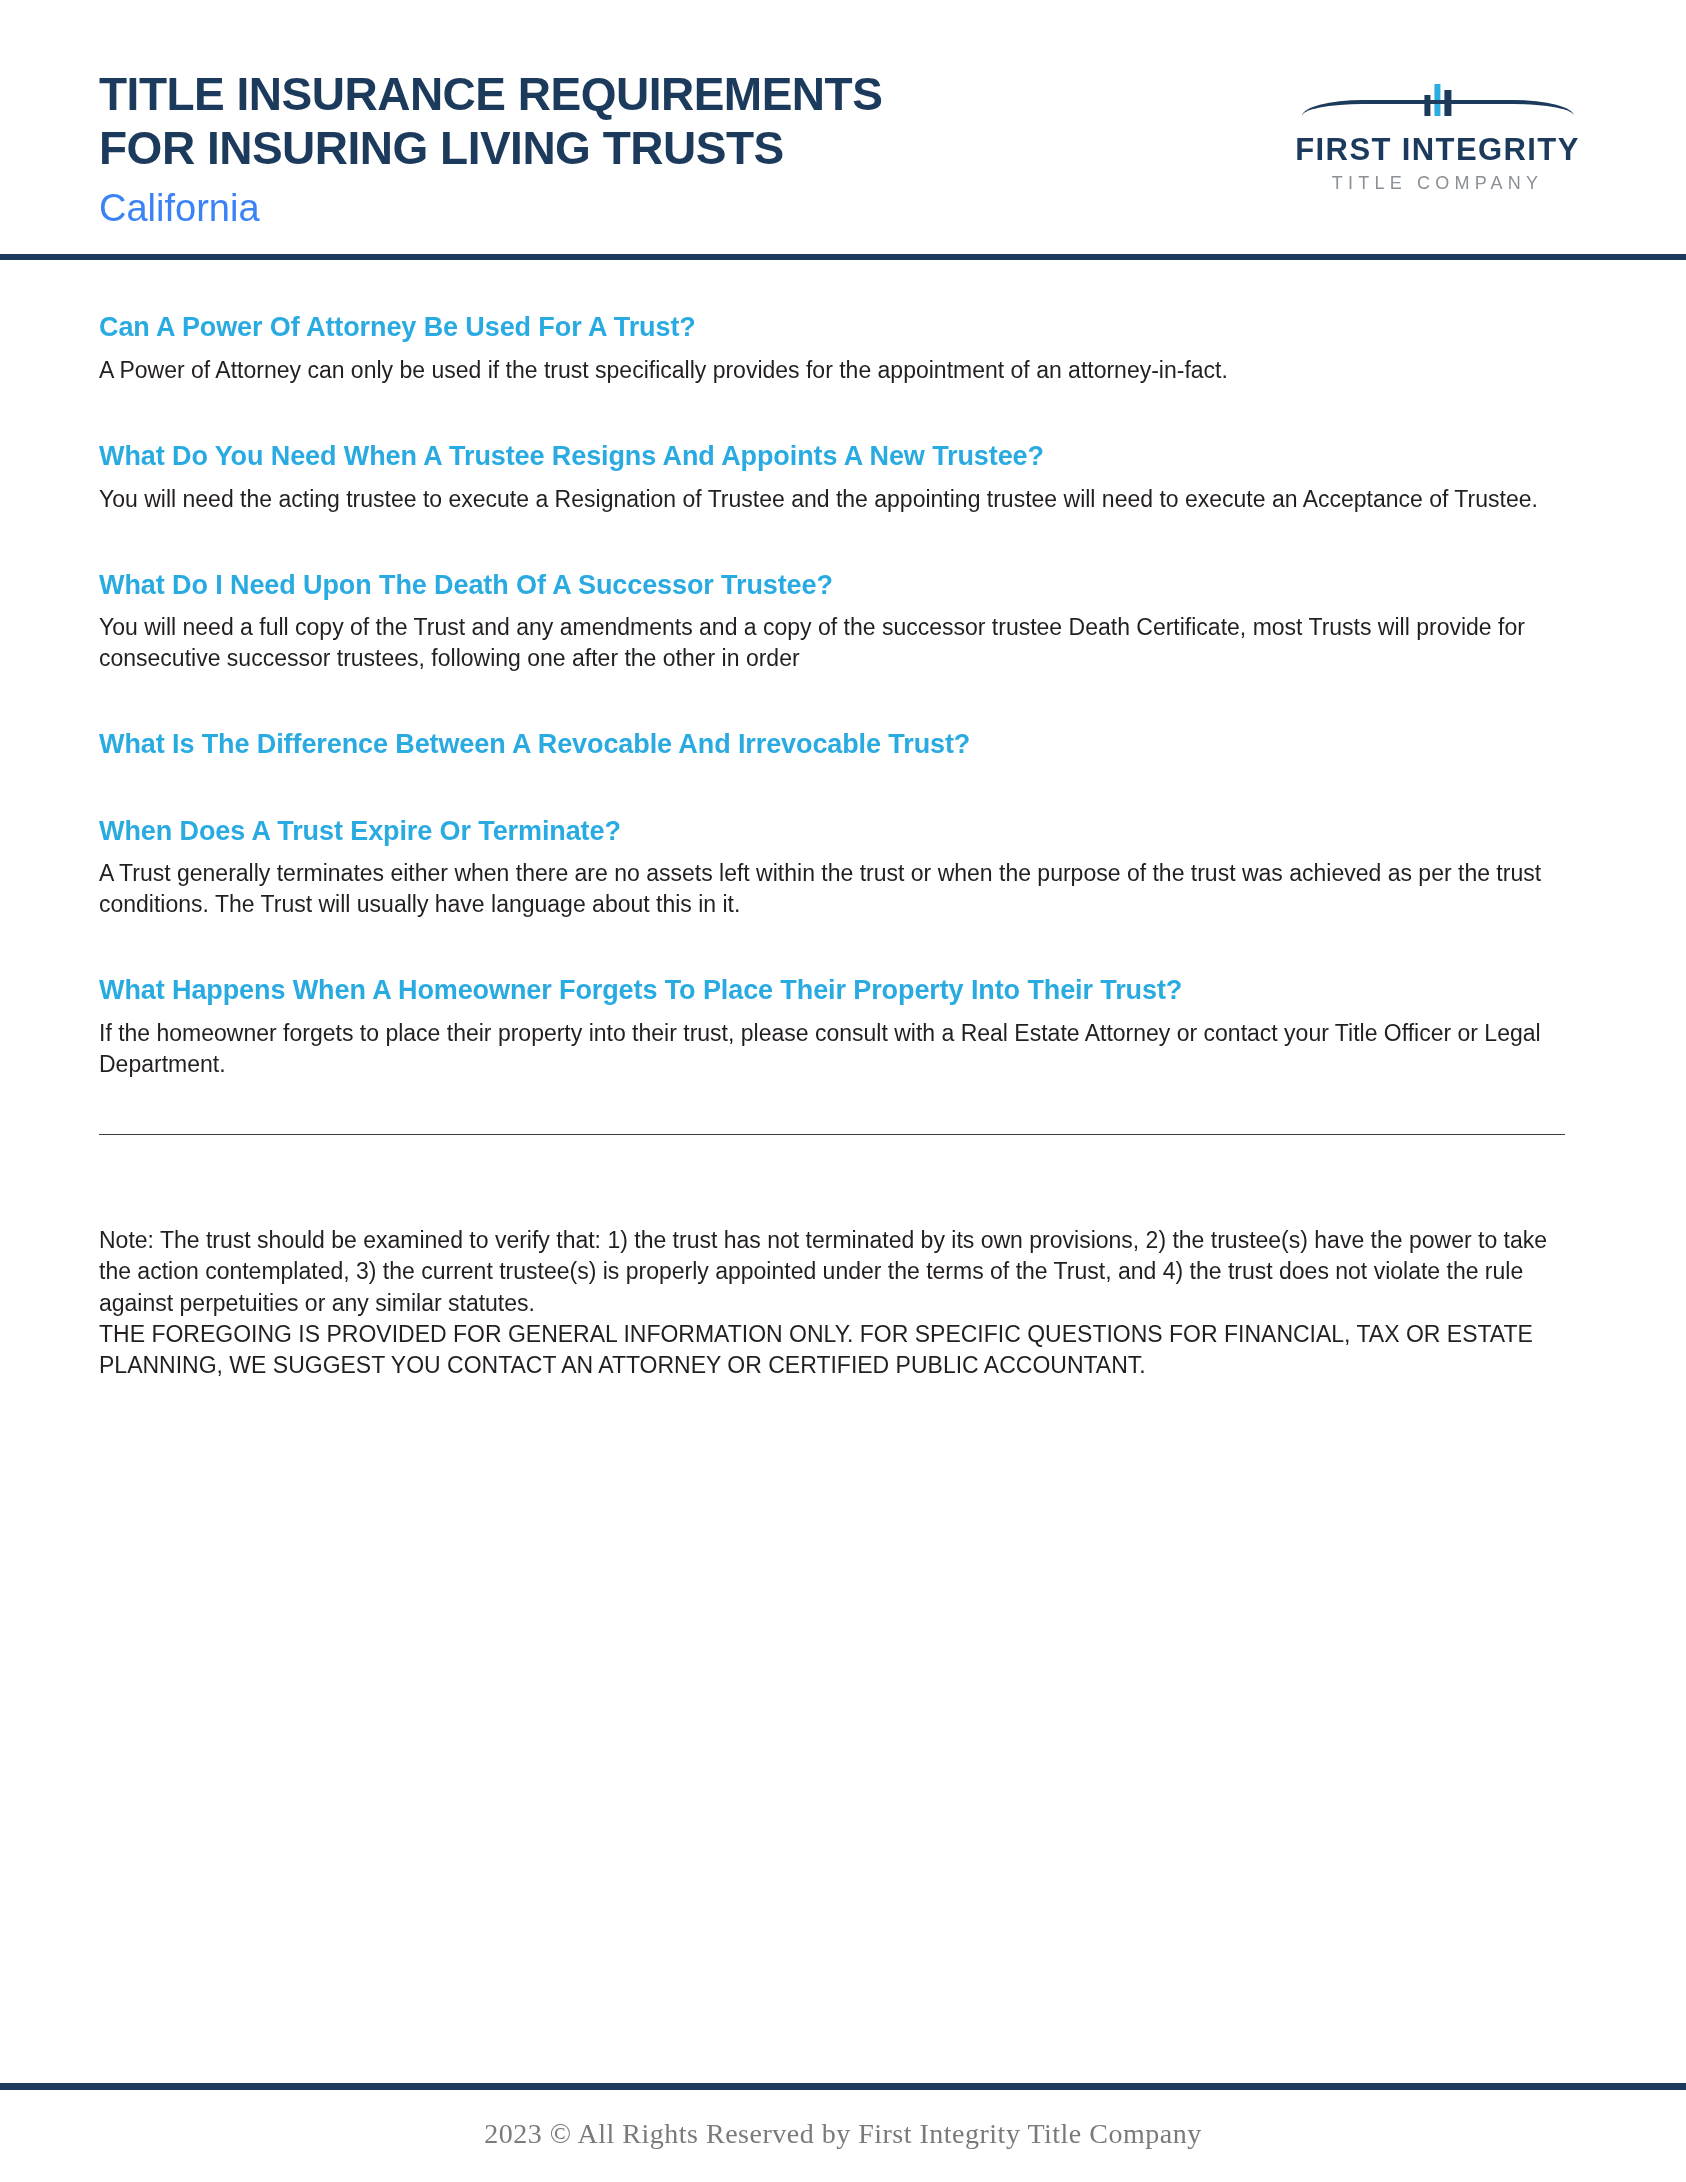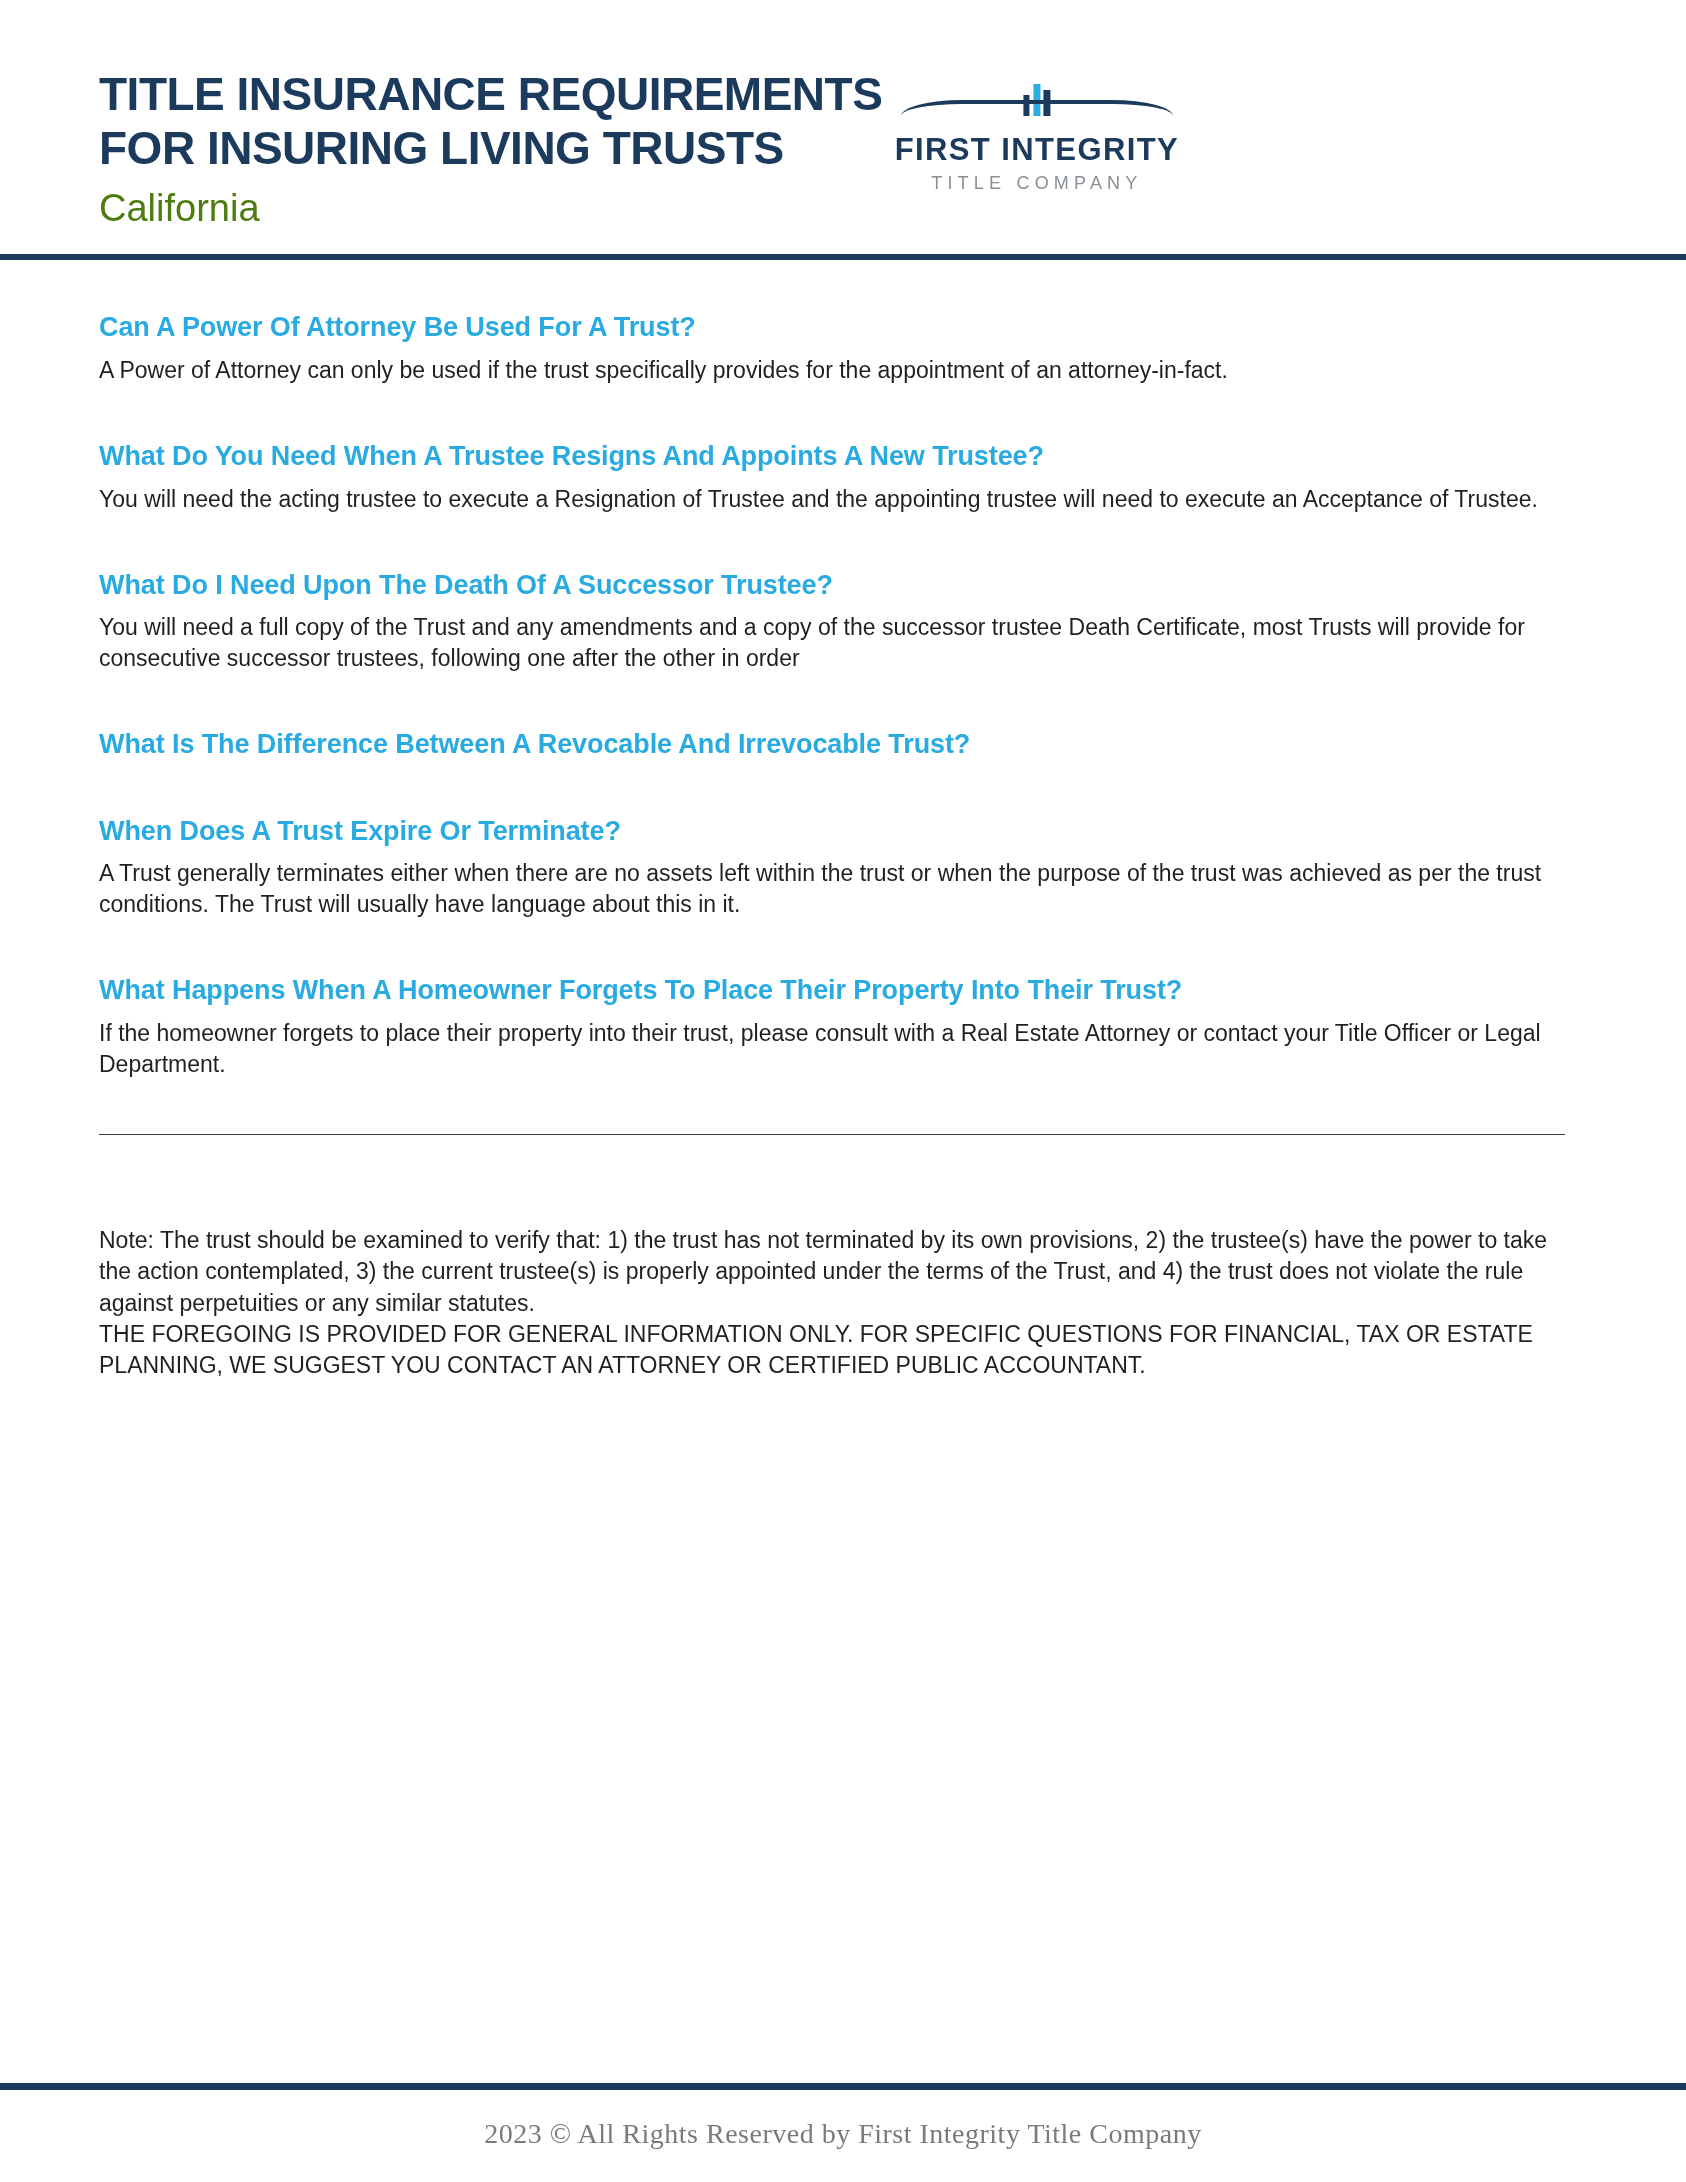--- a/index.html
+++ b/index.html
@@ -21,38 +21,39 @@
     background: #ffffff;
     position: relative;
     display: flex;
     flex-direction: column;
   }
 
   
   .header {
     padding: 67px 94px 24px 99px;
     display: flex;
+    justify-content: space-between;
     align-items: flex-start;
   }
   .header-titles {
     max-width: 1077px;
   }
   .doc-title {
     font-family: "Liberation Sans", sans-serif;
     font-weight: bold;
     font-size: 46px;
     line-height: 1.18;
     letter-spacing: -0.5px;
     color: #1b3a5c;
     text-transform: uppercase;
     margin: 0;
   }
   .doc-subtitle {
     font-size: 38px;
-    color: #4d7c0f;
+    color: #3b82f6;
     margin-top: 11.2px;
     font-weight: normal;
     letter-spacing: 0px;
   }
 
   
   .logo {
     width: 309px;
     padding-top: 13px;
     text-align: center;

